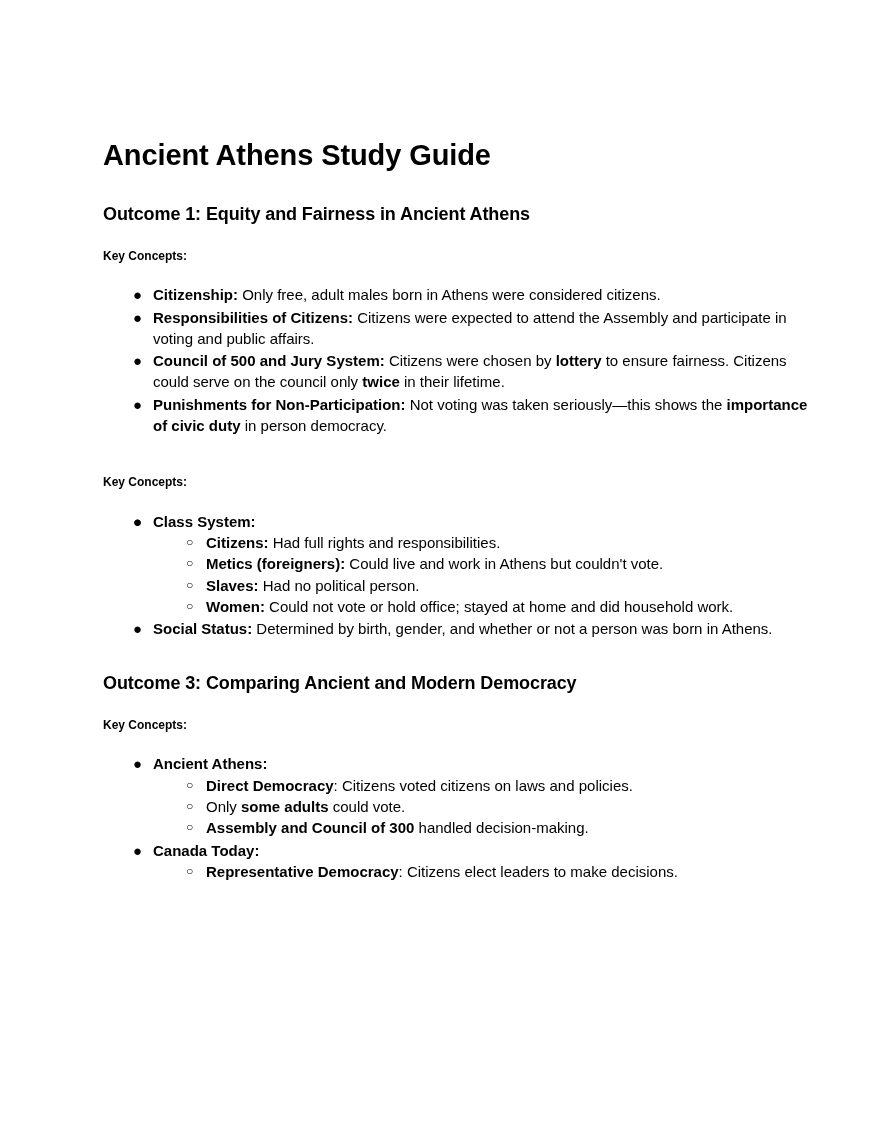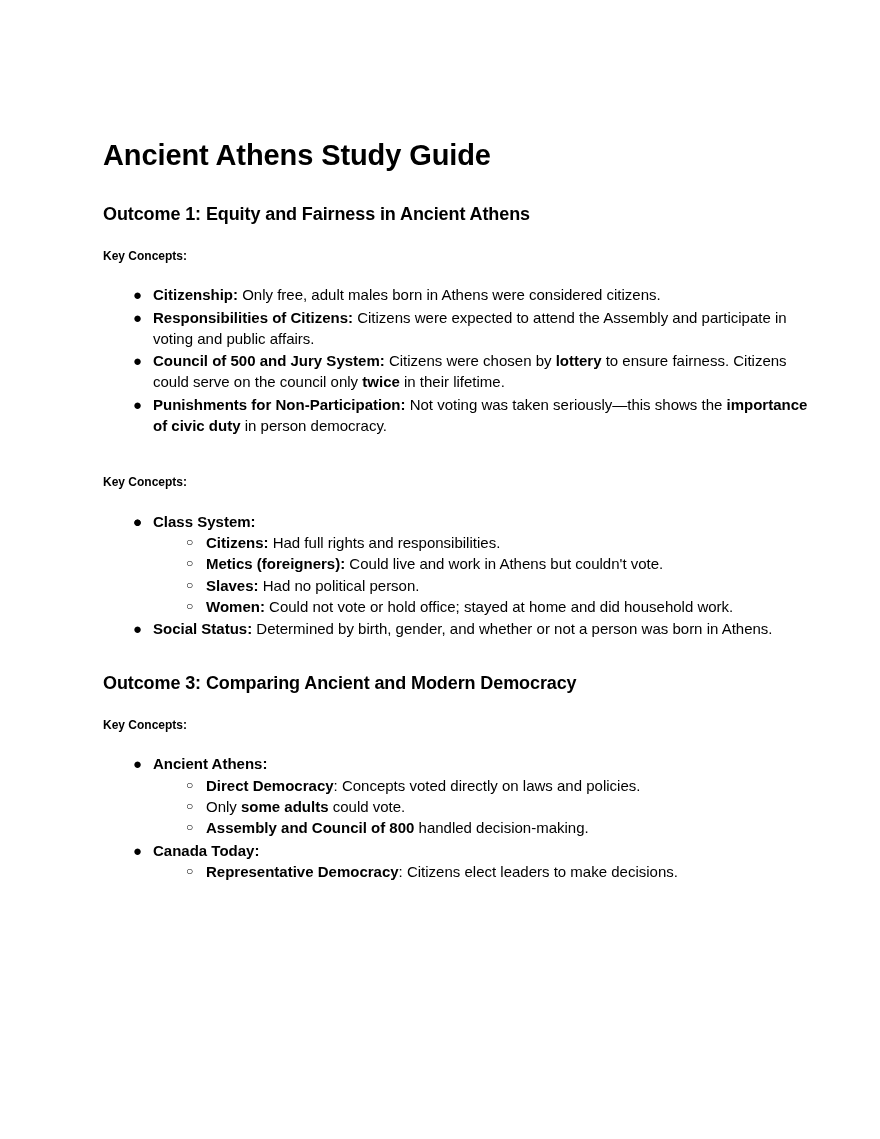--- a/index.html
+++ b/index.html
@@ -127,23 +127,23 @@
               <li class="sub-bullet-item"><span class="marker">○</span><span><b>Women:</b><span> Could not vote or hold office; stayed at home and did household work.</span></span></li>
             </ul></li>
           <li class="bullet-item"><span class="marker">●</span><span><b>Social Status:</b><span> Determined by birth, gender, and whether or not a person was born in Athens.</span></span></li>
         </ul>
       </div>
       <div class="section last-section">
         <h2 class="outcome-heading">Outcome 3: Comparing Ancient and Modern Democracy</h2>
         <h3 class="key-concepts-heading">Key Concepts:</h3>
         <ul class="bullets bullets-group">
           <li class="bullet-item"><span class="marker">●</span><span><b>Ancient Athens:</b></span><ul class="sub-bullets">
-              <li class="sub-bullet-item"><span class="marker">○</span><span><b>Direct Democracy</b><span>: Concepts voted directly on laws and policies.</span></span></li>
+              <li class="sub-bullet-item"><span class="marker">○</span><span><b>Direct Democracy</b><span>: Citizens voted citizens on laws and policies.</span></span></li>
               <li class="sub-bullet-item"><span class="marker">○</span><span><span>Only </span><b>some adults</b><span> could vote.</span></span></li>
-              <li class="sub-bullet-item"><span class="marker">○</span><span><b>Assembly and Council of 800</b><span> handled decision-making.</span></span></li>
+              <li class="sub-bullet-item"><span class="marker">○</span><span><b>Assembly and Council of 300</b><span> handled decision-making.</span></span></li>
             </ul></li>
           <li class="bullet-item"><span class="marker">●</span><span><b>Canada Today:</b></span><ul class="sub-bullets">
               <li class="sub-bullet-item"><span class="marker">○</span><span><b>Representative Democracy</b><span>: Citizens elect leaders to make decisions.</span></span></li>
             </ul></li>
         </ul>
       </div>
     </div>
 
 </div>
 

